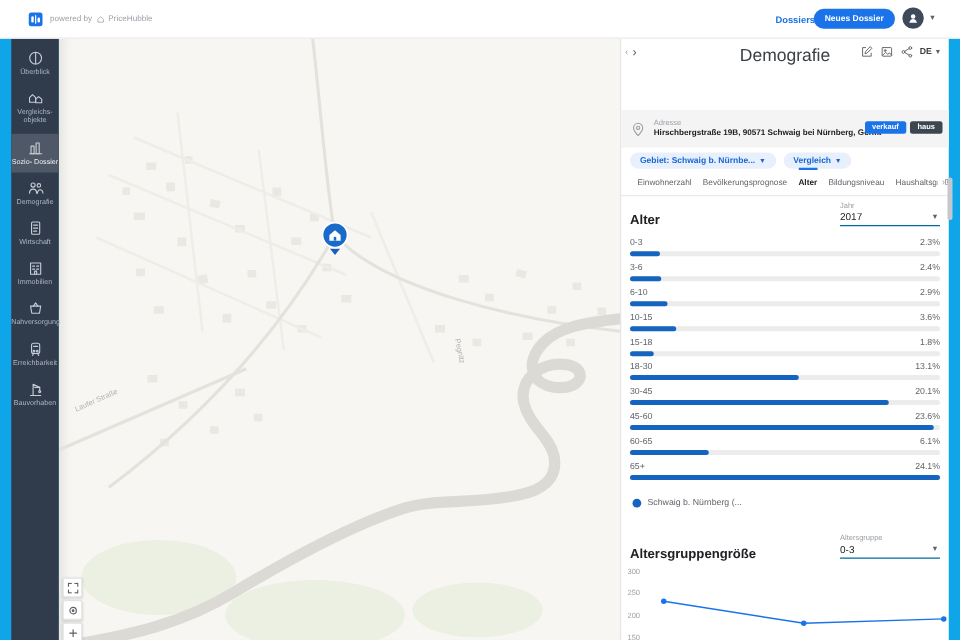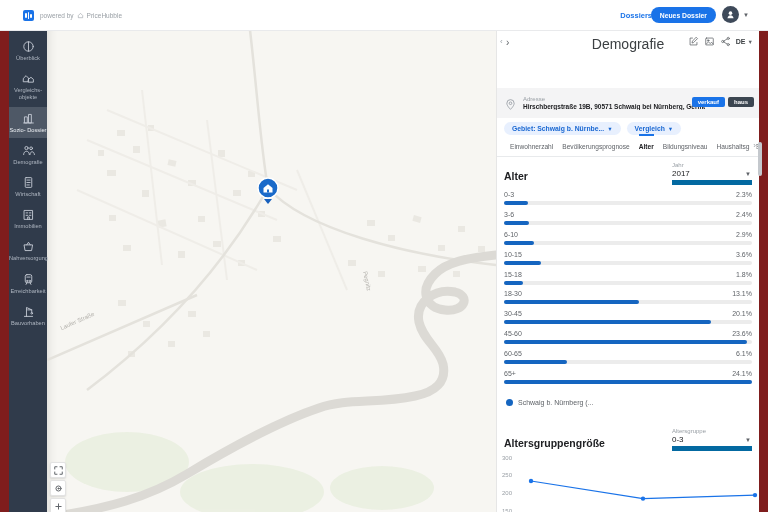--- a/index.html
+++ b/index.html
@@ -1,17 +1,17 @@
 <!DOCTYPE html>
 <html><head>
 <meta charset="utf-8">
 <style>
   html,body{margin:0;padding:0;width:768px;height:512px;overflow:hidden;background:#fff;
     font-family:"Liberation Sans",sans-serif;-webkit-font-smoothing:antialiased}
-  .app{position:relative;width:768px;height:512px;background:#7f1d1d}
+  .app{position:relative;width:768px;height:512px;background:#0ea5e9}
 
   
   .topbar{position:absolute;left:0;top:0;width:768px;height:30px;background:#fff;
     border-bottom:1px solid #e9eaec;z-index:30}
   .logo{position:absolute;left:23px;top:10px;width:11px;height:11px;border-radius:2px;
     background:#1a73e8;display:flex;align-items:center;justify-content:center;gap:1px}
   .logo i{display:block;width:1.5px;background:#fff;border-radius:1px}
   .powered{position:absolute;left:40px;top:12px;font-size:6.5px;color:#9aa0a6;
     display:flex;align-items:center;gap:3px;white-space:nowrap}
   .powered svg{width:7px;height:7px;stroke:#9aa0a6;fill:none;stroke-width:1.4}
@@ -77,21 +77,21 @@
   .tabs{position:absolute;left:0;right:0;top:104px;height:22px;border-bottom:1px solid #e8eaec;
     display:flex;gap:9px;padding:0 13px;overflow:hidden}
   .tab{font-size:6.6px;color:#5f6368;display:flex;align-items:center;white-space:nowrap;
     border-top:2px solid transparent;cursor:pointer}
   .tab.active{border-top-color:#1a73e8;color:#202124;font-weight:bold}
   .tab-chevron{position:absolute;top:7px;font-size:8px;color:#9aa0a6;background:#fff;cursor:pointer;z-index:2}
   .tab-chevron.left{left:3px}
   .tab-chevron.right{right:3px;padding-left:3px}
 
   .sec-head{position:absolute;left:7px;font-size:10.5px;font-weight:bold;color:#202124}
-  .mini-select{position:absolute;right:7px;width:80px;border-bottom:5px solid #0369a1;
+  .mini-select{position:absolute;right:7px;width:80px;border-bottom:1px solid #0369a1;
     padding-bottom:2px;cursor:pointer}
   .mini-select .ms-lbl{font-size:6px;color:#9aa0a6}
   .mini-select .ms-val{font-size:8px;color:#202124;margin-top:1px}
   .mini-select .caret{position:absolute;right:1px;bottom:3px;font-size:6px;color:#5f6368}
 
   .bars{position:absolute;left:7px;right:7px;top:160px}
   .bar-row{height:19.9px;position:relative}
   .bar-label{position:absolute;left:0;top:1px;font-size:7px;color:#5f6368}
   .bar-value{position:absolute;right:0;top:1px;font-size:7px;color:#5f6368}
   .bar-track{position:absolute;left:0;right:0;top:11px;height:4px;background:#ececec;border-radius:2px}

